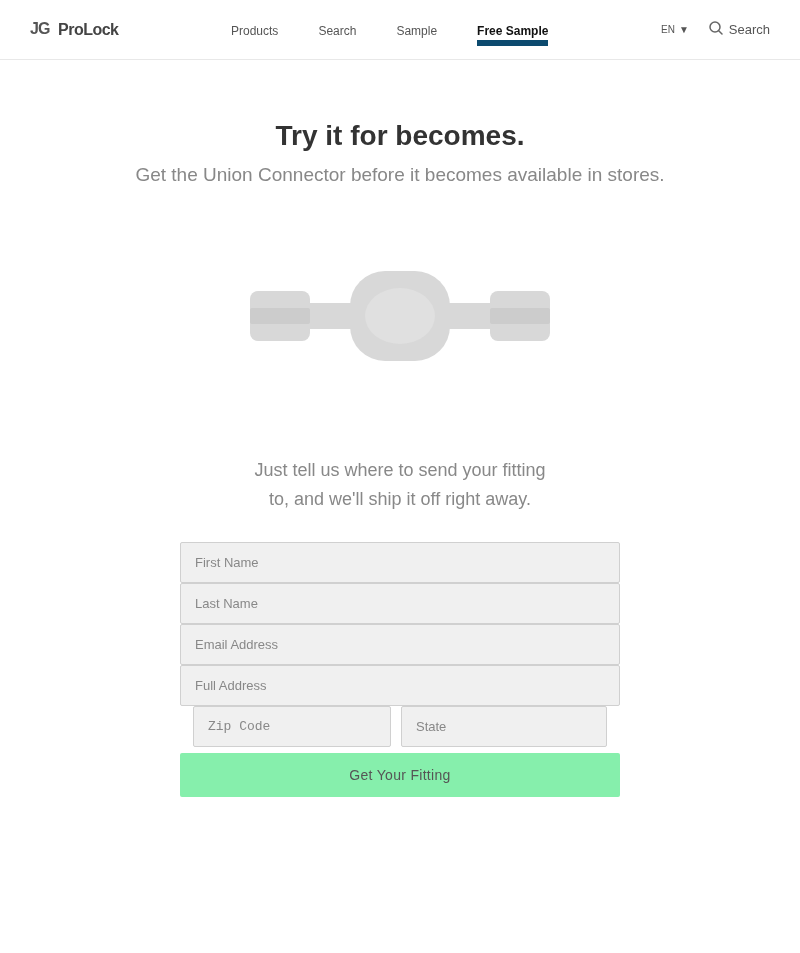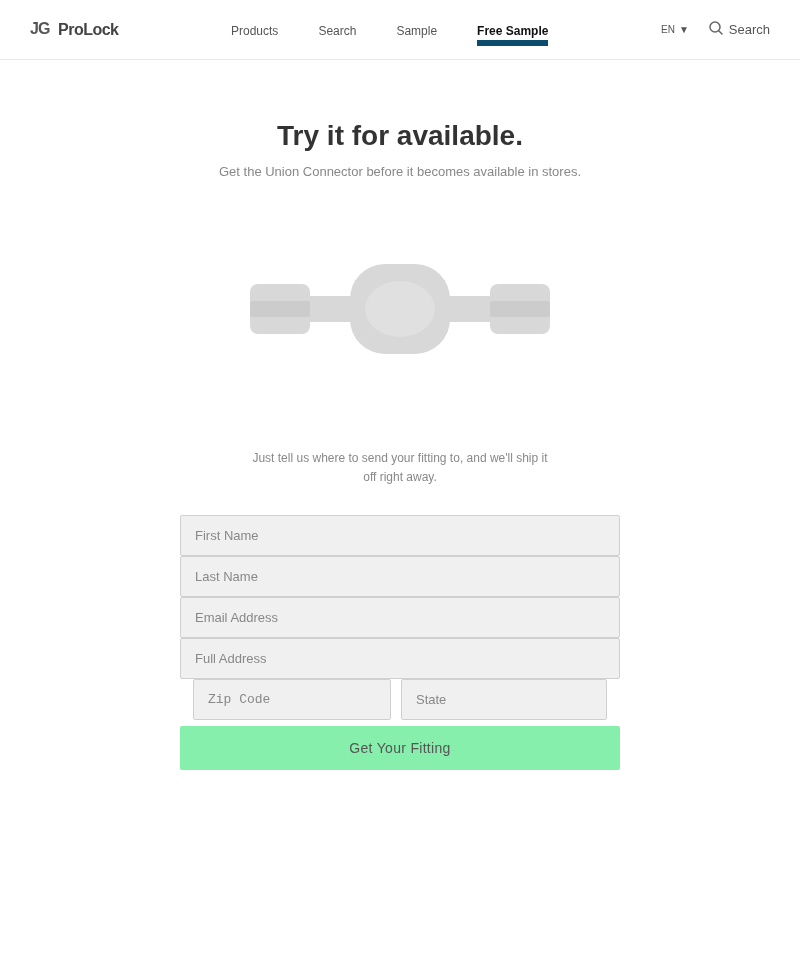--- a/index.html
+++ b/index.html
@@ -82,21 +82,21 @@
 
     .page-title {
       font-size: 28px;
       font-weight: 700;
       color: #333;
       text-align: center;
       margin-bottom: 12px;
     }
 
     .page-subtitle {
-      font-size: 13px;
+      font-size: 19px;
       color: #888;
       text-align: center;
       margin-bottom: 50px;
     }
 
     
     .product-illustration {
       width: 320px;
       height: 160px;
       margin-bottom: 60px;
@@ -105,21 +105,21 @@
     
     .form-container {
       width: 100%;
       max-width: 520px;
       display: flex;
       flex-direction: column;
       align-items: center;
     }
 
     .form-description {
-      font-size: 12px;
+      font-size: 18px;
       color: #888;
       text-align: center;
       margin-bottom: 28px;
       line-height: 1.6;
       max-width: 300px;
     }
 
     .form-fields {
       display: flex;
       flex-direction: column;
@@ -239,21 +239,21 @@
           <line x1="10" y1="10" x2="13" y2="13" stroke="#666" stroke-width="1.5" stroke-linecap="round"></line>
         </svg>
       </span>
       <span>Search</span>
     </button>
   </div>
 </nav>
 
 <div class="main-content">
 
-  <h1 class="page-title">Try it for available.</h1>
+  <h1 class="page-title">Try it for becomes.</h1>
   <p class="page-subtitle">Get the Union Connector before it becomes available in stores.</p>
 
   <svg class="product-illustration" viewBox="0 0 320 160" xmlns="http://www.w3.org/2000/svg">
 
     <rect x="10" y="55" width="60" height="50" rx="8" fill="#d8d8d8"></rect>
 
     <rect x="70" y="67" width="50" height="26" rx="0" fill="#d8d8d8"></rect>
 
     <rect x="110" y="35" width="100" height="90" rx="35" fill="#d8d8d8"></rect>
 

